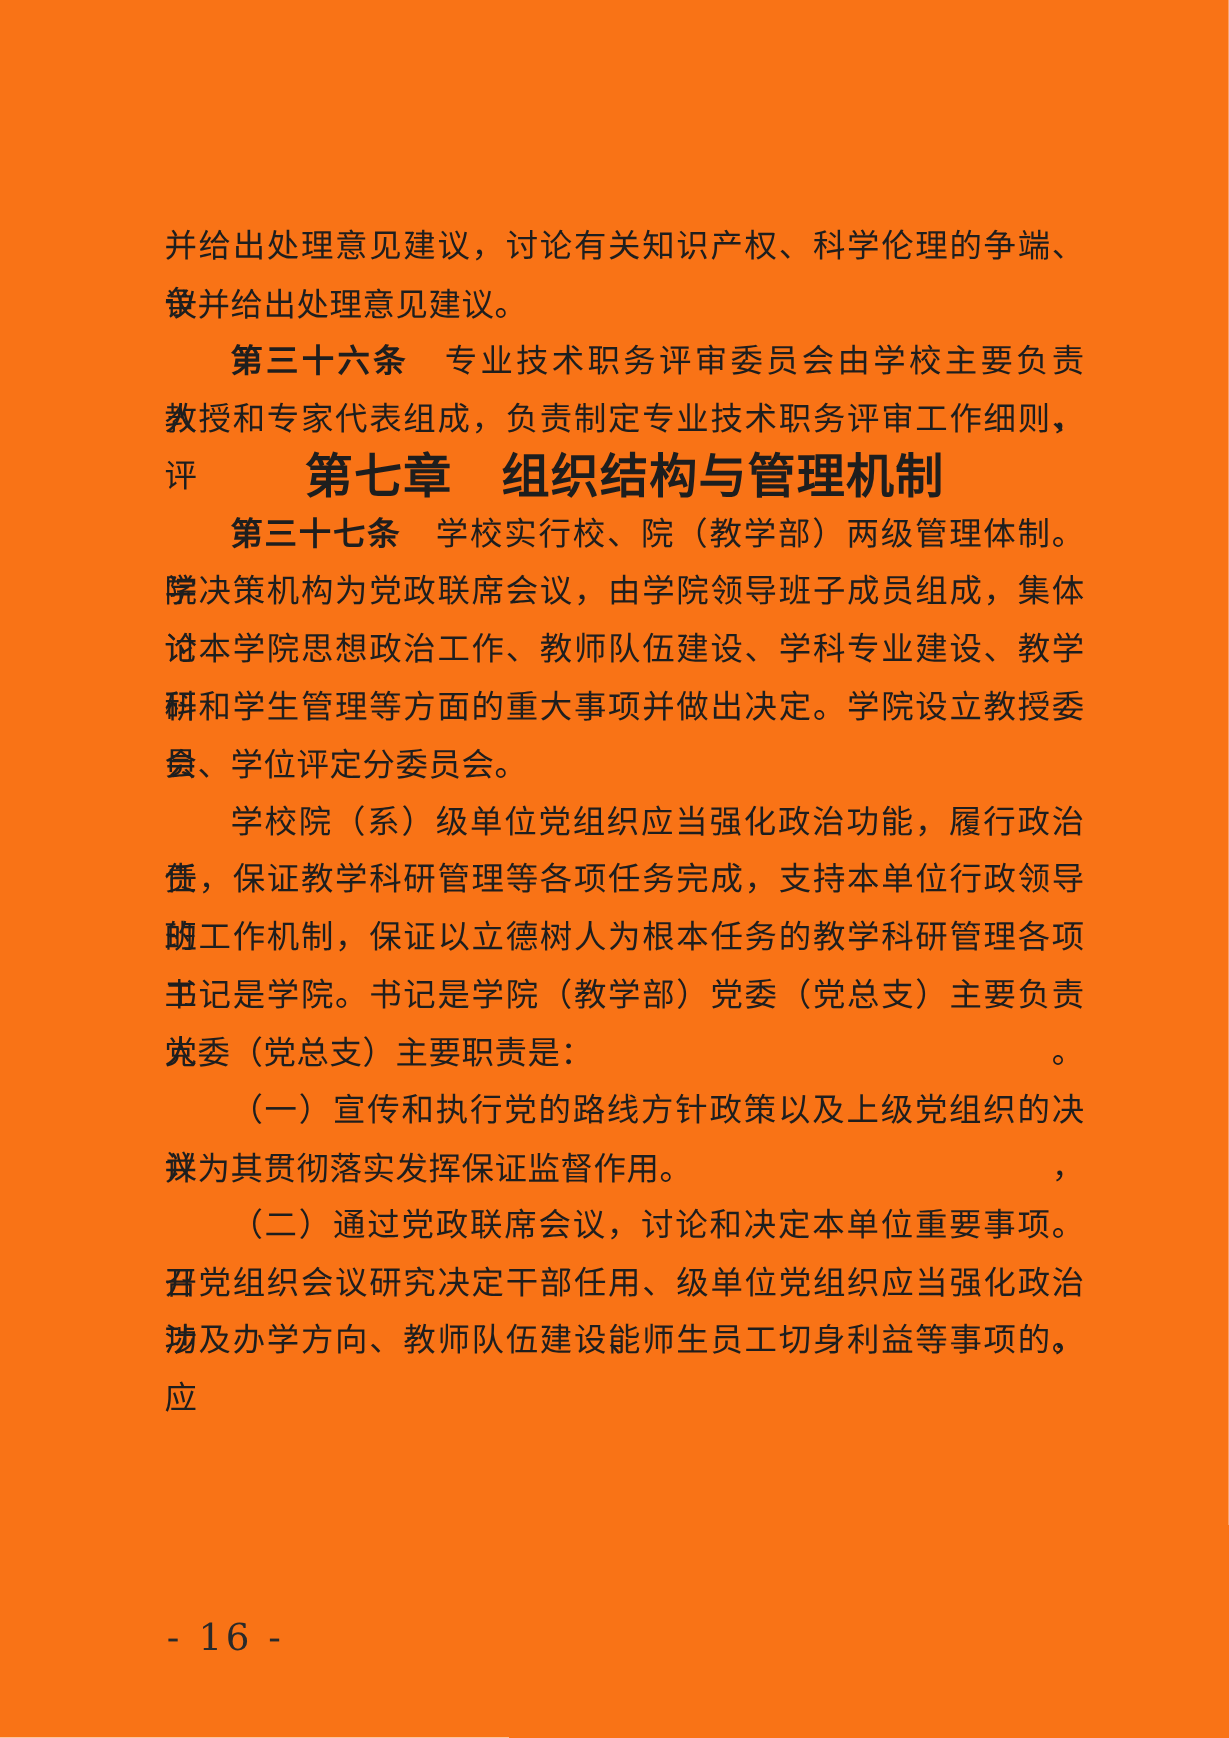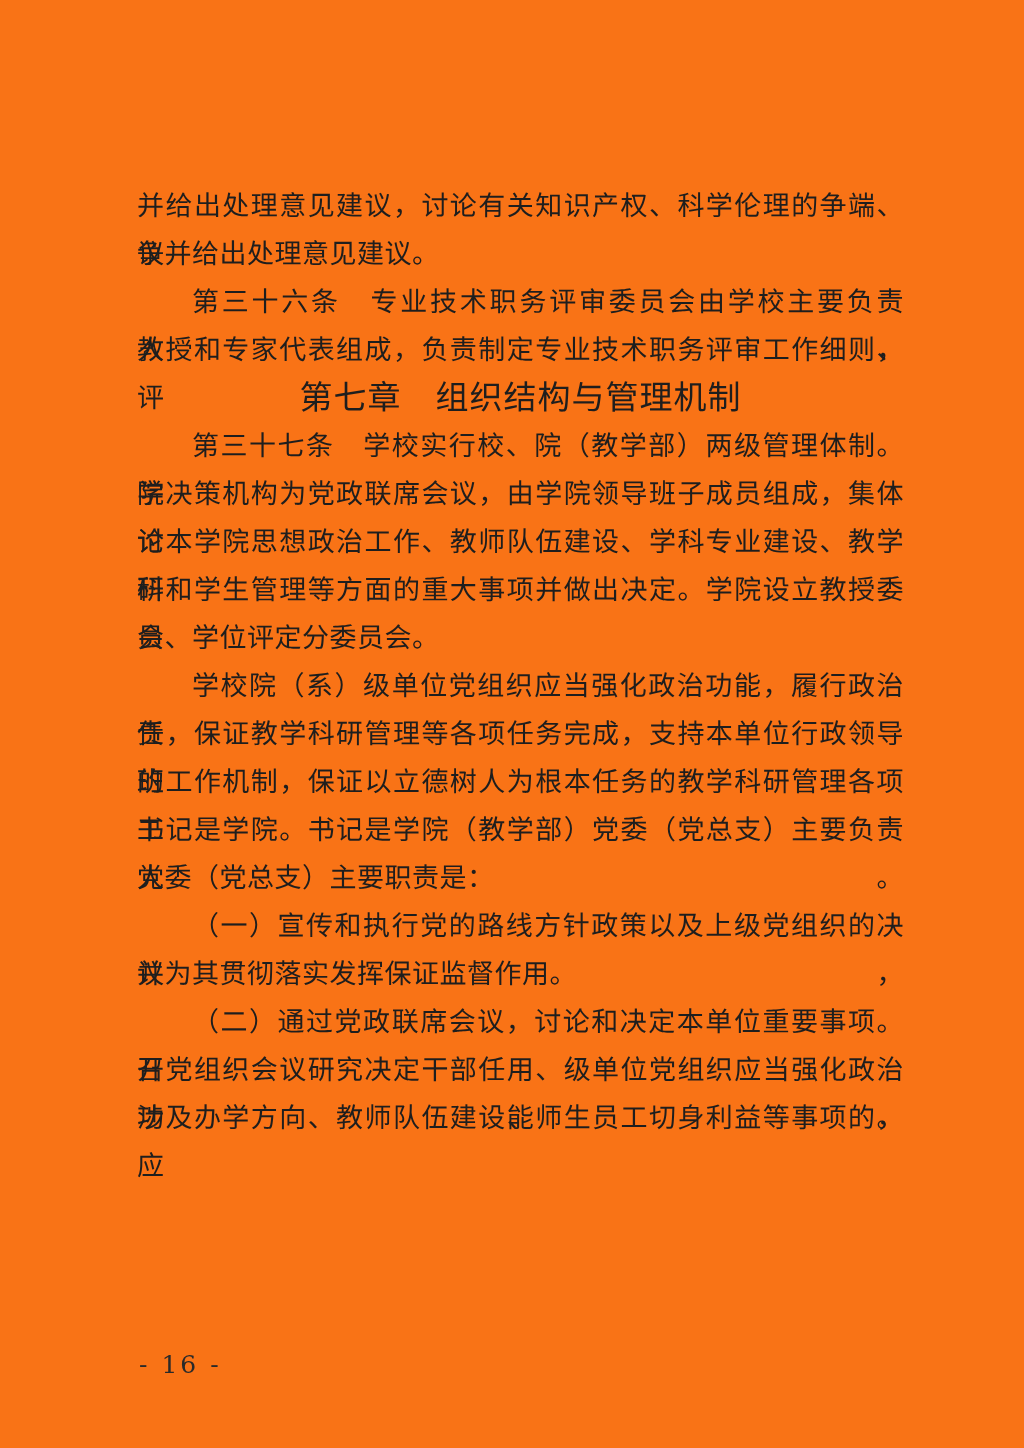--- a/index.html
+++ b/index.html
@@ -37,37 +37,37 @@
     text-align-last: left;
     font-family: Liberation Serif, serif;
   }
   .line.indent {
     text-indent: 55px;
   }
   .line.heading {
     text-align: center;
     text-align-last: center;
     font-weight: 700;
-    font-size: 33px;
+    font-size: 40px;
     letter-spacing: 1px;
     font-family: "DejaVu Sans", "Liberation Sans", sans-serif;
     text-indent: 0;
   }
   .bold-lead {
-    font-weight: 400;
+    font-weight: 700;
     font-family: "DejaVu Sans", "Liberation Sans", sans-serif;
   }
   .page-footer {
     position: absolute;
     left: 139px;
     top: 1348px;
     height: 34px;
     line-height: 34px;
     font-family: "DejaVu Serif", "Liberation Serif", serif;
-    font-size: 25px;
+    font-size: 31px;
     letter-spacing: 3px;
     color: #2a2a2a;
   }
 </style>
 </head>
 <body>
 
 <div class="page">
   <main class="text-block" id="document-body">
       <div class="line"><span class="seg">并给出处理意见建议，讨论有关知识产权、科学伦理的争端、争</span></div>

